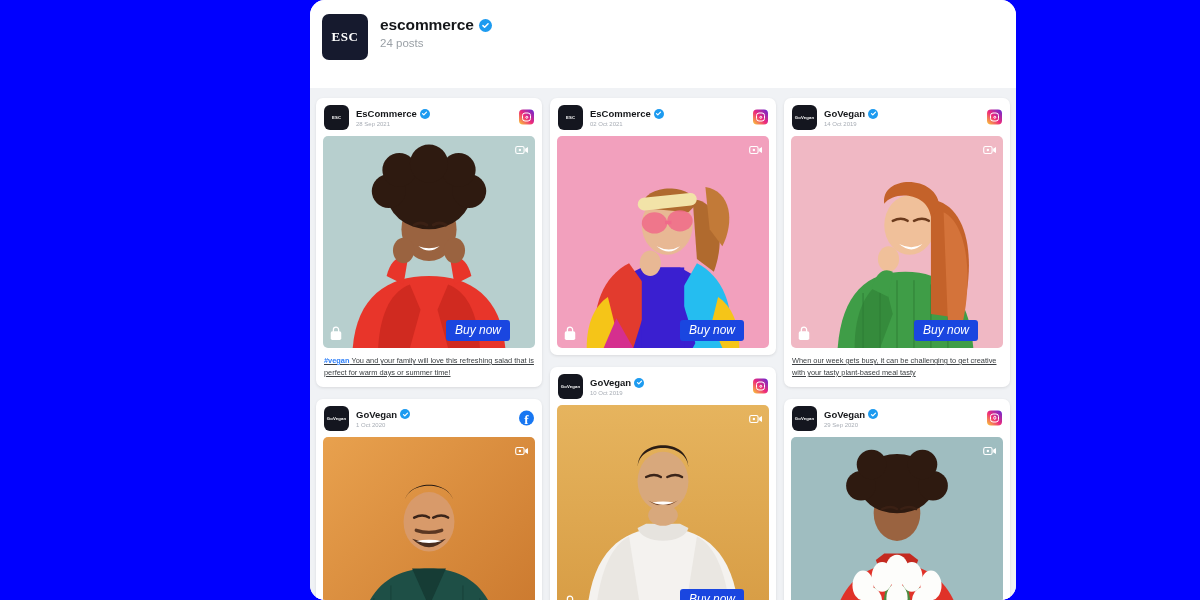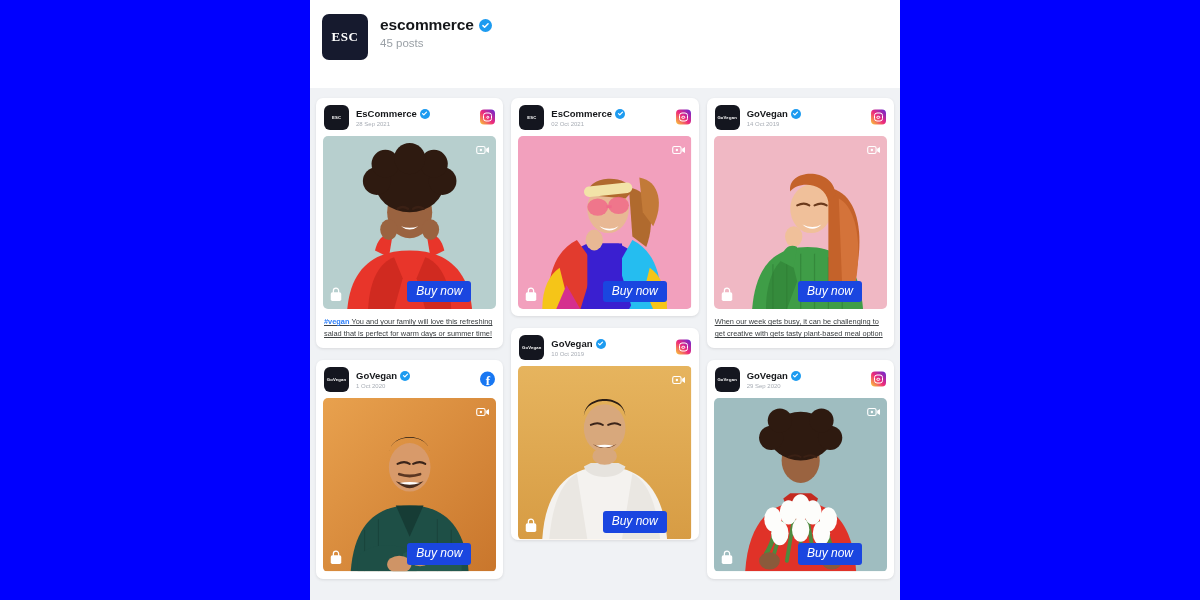--- a/index.html
+++ b/index.html
@@ -12,24 +12,25 @@
     background: #0000ff;
     font-family: "Liberation Sans", sans-serif;
     overflow: hidden;
   }
 
   
   #widget {
     position: absolute;
     left: 310px;
     top: 0;
-    width: 590px;
+    width: 706px;
     height: 600px;
     background: #ffffff;
     overflow: hidden;
+    border-radius: 15px;
   }
 
   
   .profile-header {
     height: 88px;
     box-sizing: border-box;
     padding: 12px 12px 0 12px;
     display: flex;
     align-items: flex-start;
     background: #ffffff;
@@ -284,21 +285,21 @@
     <div class="profile-avatar">ESC</div>
     <div class="profile-meta">
       <div class="profile-nameline">
         <span class="profile-name">escommerce</span>
         <span class="verified">
           <svg width="9" height="9" viewBox="0 0 12 12">
               <path d="M2.6 6.2 L4.8 8.4 L9.4 3.7" stroke="#fff" stroke-width="2" fill="none" stroke-linecap="round" stroke-linejoin="round"></path>
             </svg>
         </span>
       </div>
-      <div class="profile-posts">45 posts</div>
+      <div class="profile-posts">24 posts</div>
     </div>
   </div>
 
   <div class="feed">
     <div class="columns" id="feed-columns" style="display: flex; gap: 8px;">
         <div style="flex: 1 1 0%; min-width: 0px;"><div class="card"><div class="card-head">
               <div class="brand-avatar">ESC</div>
               <div class="card-head-meta">
                 <div class="card-nameline">
                   <span class="card-name">EsCommerce</span>
@@ -452,21 +453,21 @@
                     <rect x="1" y="2" width="12" height="10" rx="2.5" fill="none" stroke="#fff" stroke-width="1.6"></rect>
                     <circle cx="7" cy="7" r="1.7" fill="#fff"></circle>
                     <path d="M14.5 5.2 L18.6 2.6 L18.6 11.4 L14.5 8.8 Z" fill="#fff"></path>
                   </svg></span>
                 <span class="cart-badge"><svg viewBox="0 0 18 20" width="14" height="15">
                     <path d="M5.5 7 V5 a3.5 3.5 0 0 1 7 0 V7" fill="none" stroke="#fff" stroke-width="1.7" stroke-linecap="round"></path>
                     <rect x="2" y="7" width="14" height="11.5" rx="2.2" fill="#fff"></rect>
                   </svg></span>
                 <button class="buy-btn">Buy now</button>
               </div>
-            </div><div class="caption"><span>When our week gets busy, it can be challenging to get creative with gets tasty plant-based meal option</span></div></div><div class="card" style="padding-bottom: 7px;"><div class="card-head">
+            </div><div class="caption"><span>When our week gets busy, it can be challenging to get creative with your tasty plant-based meal tasty</span></div></div><div class="card" style="padding-bottom: 7px;"><div class="card-head">
               <div class="brand-avatar">GoVegan</div>
               <div class="card-head-meta">
                 <div class="card-nameline">
                   <span class="card-name">GoVegan</span>
                   <span class="verified sm">
                     <svg width="7" height="7" viewBox="0 0 12 12">
                       <path d="M2.6 6.2 L4.8 8.4 L9.4 3.7" stroke="#fff" stroke-width="2.2" fill="none" stroke-linecap="round" stroke-linejoin="round"></path>
                     </svg>
                   </span>
                 </div>

